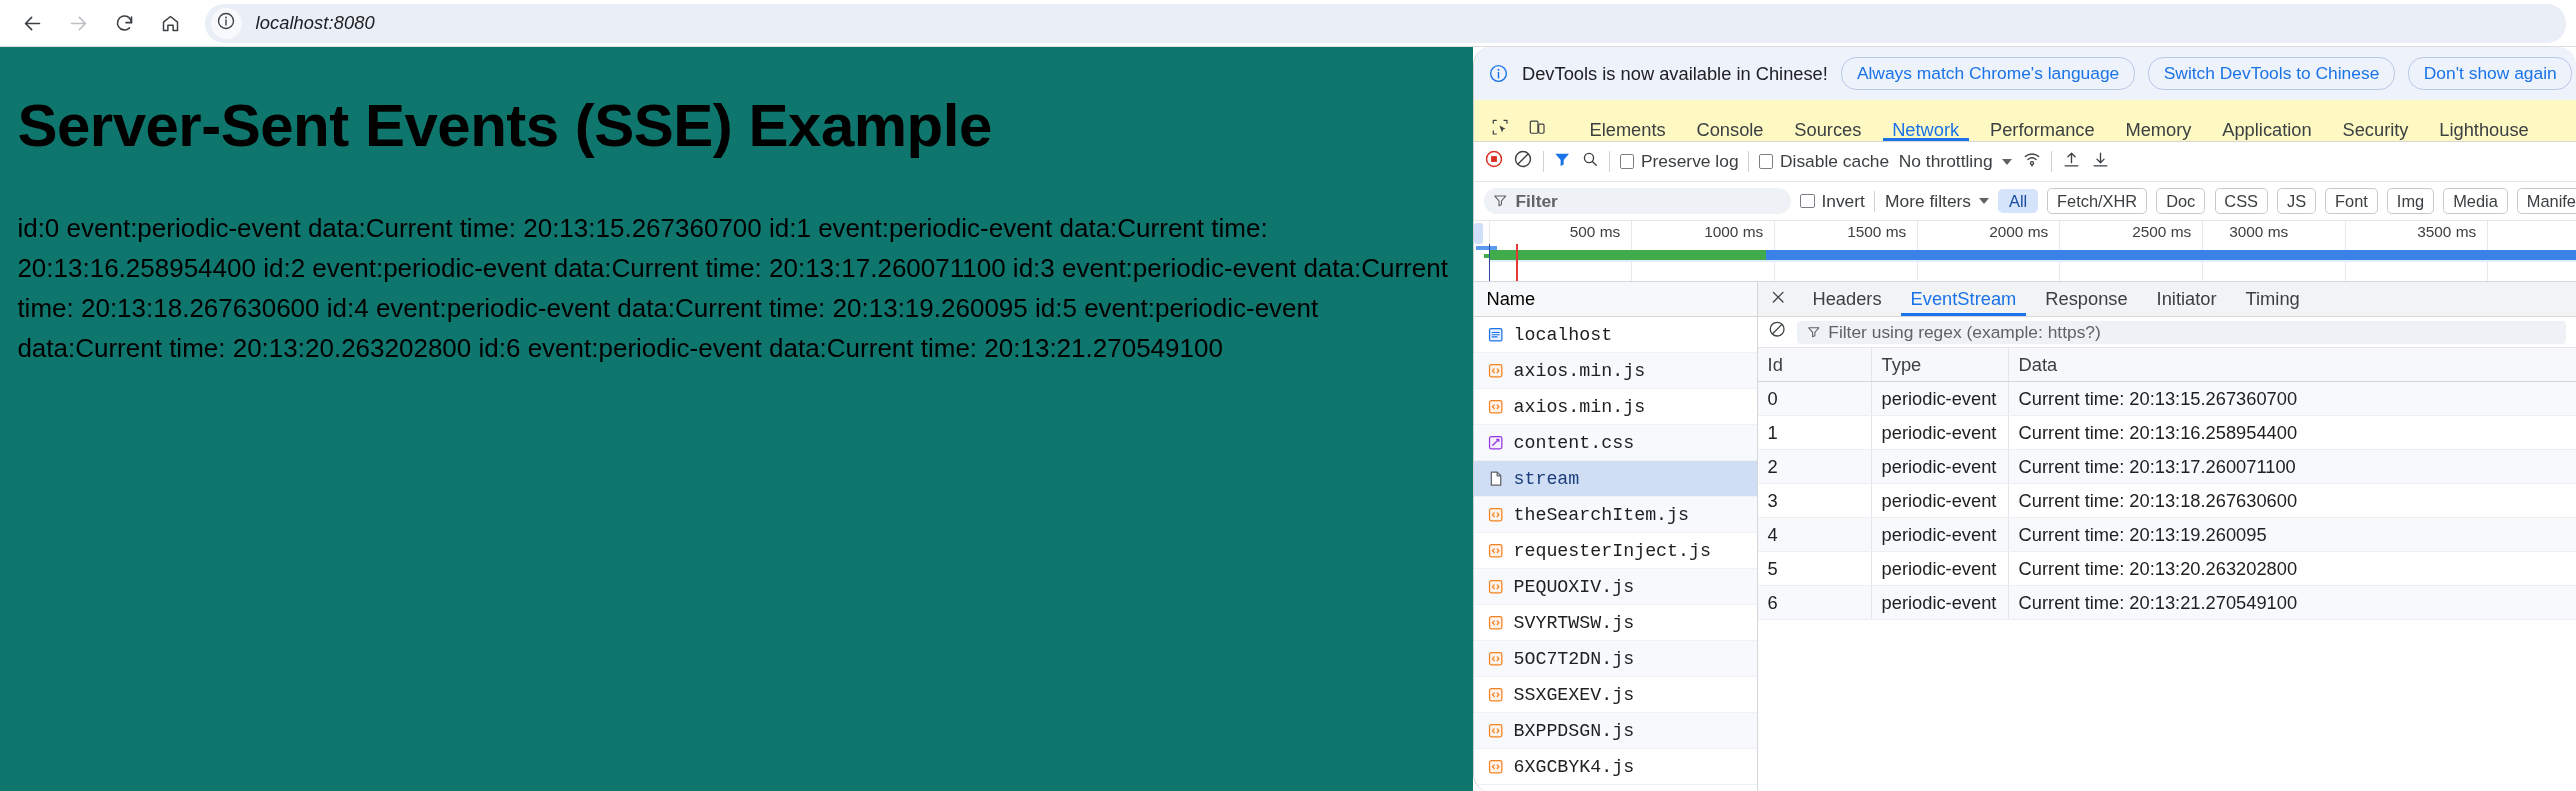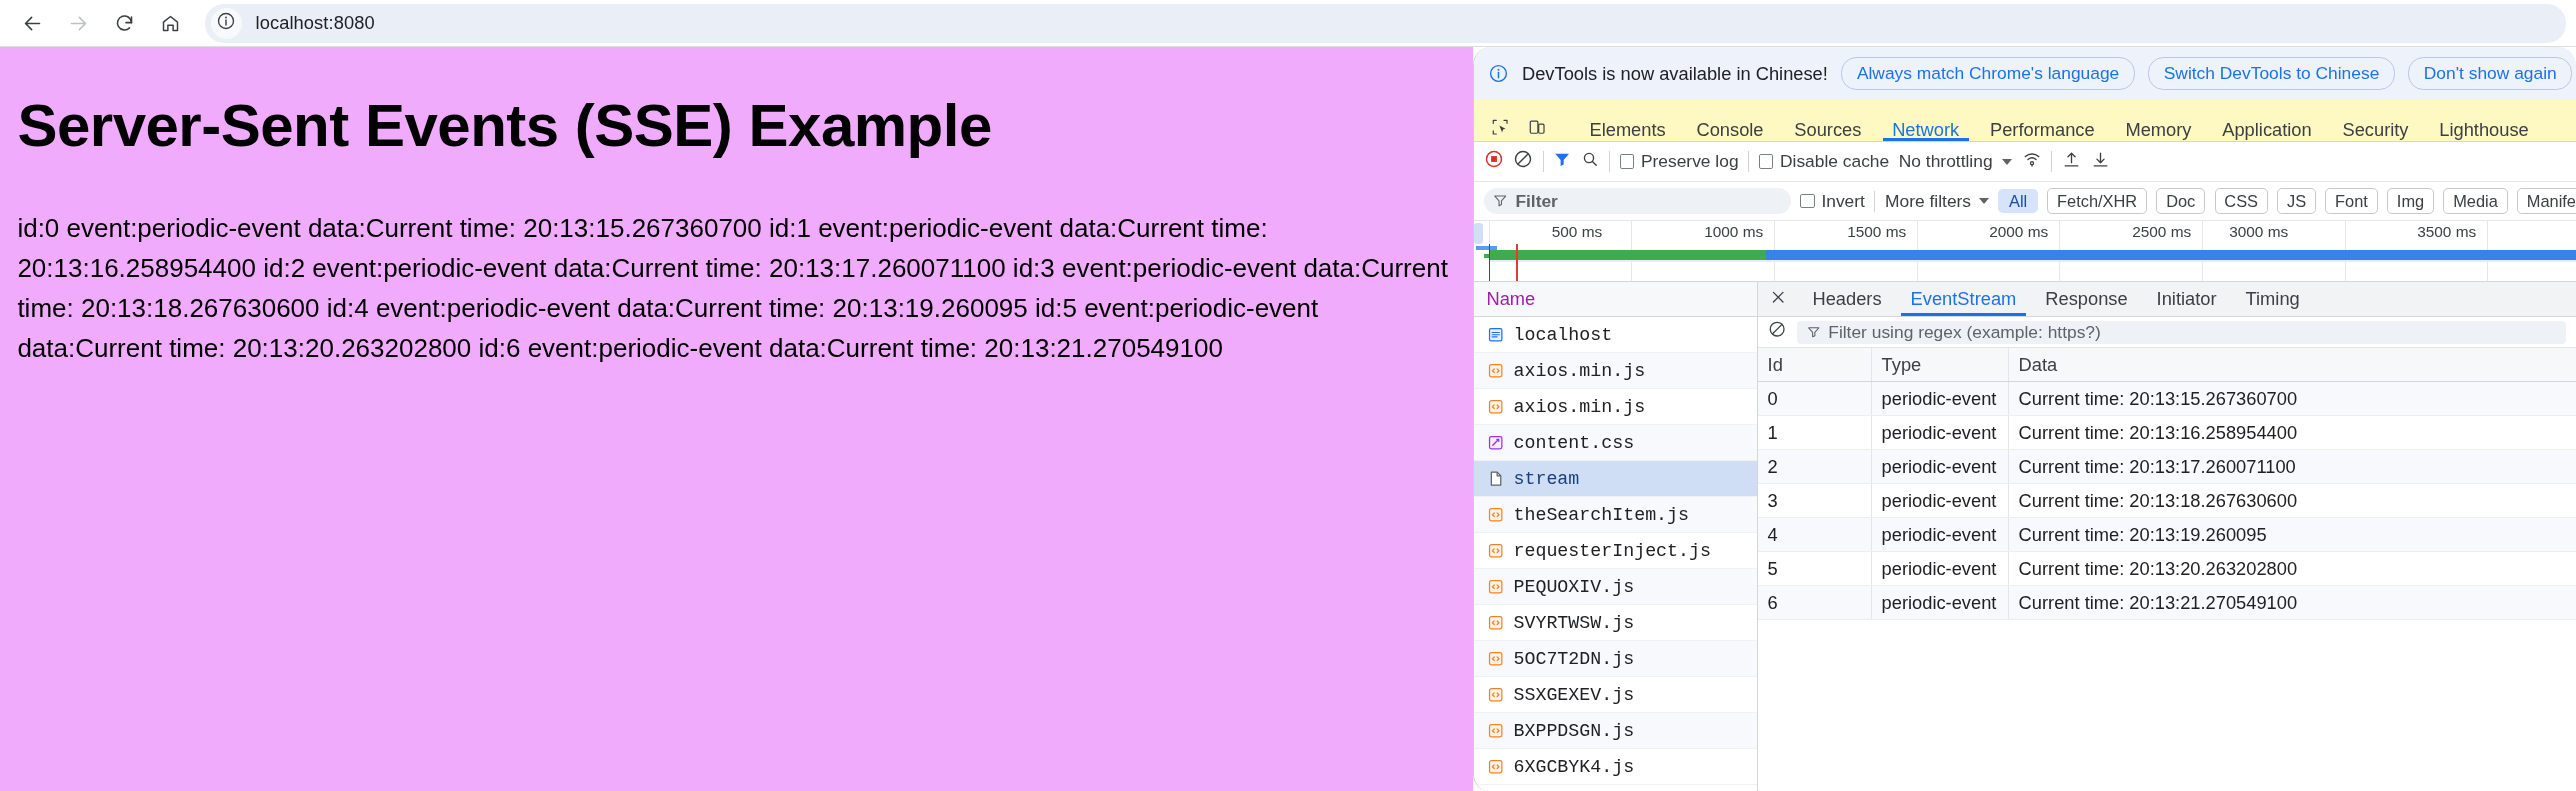--- a/index.html
+++ b/index.html
@@ -33,29 +33,30 @@
   }
   .omni-info {
     width: 31px; height: 31px; border-radius: 50%;
     background: #f7f9fc;
     display: flex; align-items: center; justify-content: center;
     flex: none;
   }
   .omni-url {
     margin-left: 13.5px; font-size: 18.3px; color: #202124;
     letter-spacing: 0.1px;
+    font-style: italic;
   }
 
   
   .split { flex: 1; display: flex; min-height: 0; }
 
   
   .page {
     width: 1473px; min-width: 1473px;
-    background: #f0abfc; overflow: hidden;
+    background: #0f766e; overflow: hidden;
     padding: 0 17.4px;
   }
   .page h1 {
     font-size: 60px; font-weight: bold; color: #000;
     margin-top: 44px; letter-spacing: -0.5px;
     font-family: "Liberation Sans", sans-serif;
   }
   .page-body {
     margin-top: 48px;
     font-size: 26px; line-height: 40px; color: #000;
@@ -196,21 +197,21 @@
 
   
   .req-list {
     width: 284px; min-width: 284px;
     display: flex; flex-direction: column;
     border-right: 1px solid #d4d6d8; overflow: hidden;
   }
   .req-head {
     height: 35px; min-height: 35px;
     display: flex; align-items: center; padding-left: 12.5px;
-    font-size: 18.3px; color: #a21caf;
+    font-size: 18.3px; color: #000000;
     background: #f7f8fa; border-bottom: 1px solid #d4d6d8;
   }
   .req-rows { flex: 1; overflow: hidden; font-family: Liberation Mono, monospace; }
   .req-row {
     height: 36px; display: flex; align-items: center;
     padding-left: 12.5px; gap: 8.7px;
     font-size: 18.3px; color: #202124;
     border-bottom: 1px solid #f0f1f3; cursor: pointer;
   }
   .req-row:nth-child(even) { background: #f7f9fc; }
@@ -459,21 +460,21 @@
       <div class="dt-overview">
         <div class="ov-grid">
           <div class="ov-tick" style="left:14.5px"></div>
           <div class="ov-tick" style="left:157px"></div>
           <div class="ov-tick" style="left:300px"></div>
           <div class="ov-tick" style="left:443px"></div>
           <div class="ov-tick" style="left:585px"></div>
           <div class="ov-tick" style="left:728px"></div>
           <div class="ov-tick" style="left:871px"></div>
           <div class="ov-tick" style="left:1013px"></div>
-          <div class="ov-label" style="left:134px">500 ms</div>
+          <div class="ov-label" style="left:152px">500 ms</div>
           <div class="ov-label" style="left:295px">1000 ms</div>
           <div class="ov-label" style="left:438px">1500 ms</div>
           <div class="ov-label" style="left:580px">2000 ms</div>
           <div class="ov-label" style="left:723px">2500 ms</div>
           <div class="ov-label" style="left:820px">3000 ms</div>
           <div class="ov-label" style="left:1008px">3500 ms</div>
         </div>
         <div class="ov-handle"></div>
         <div class="ov-band"></div>
         <div class="ov-mini1"></div>

